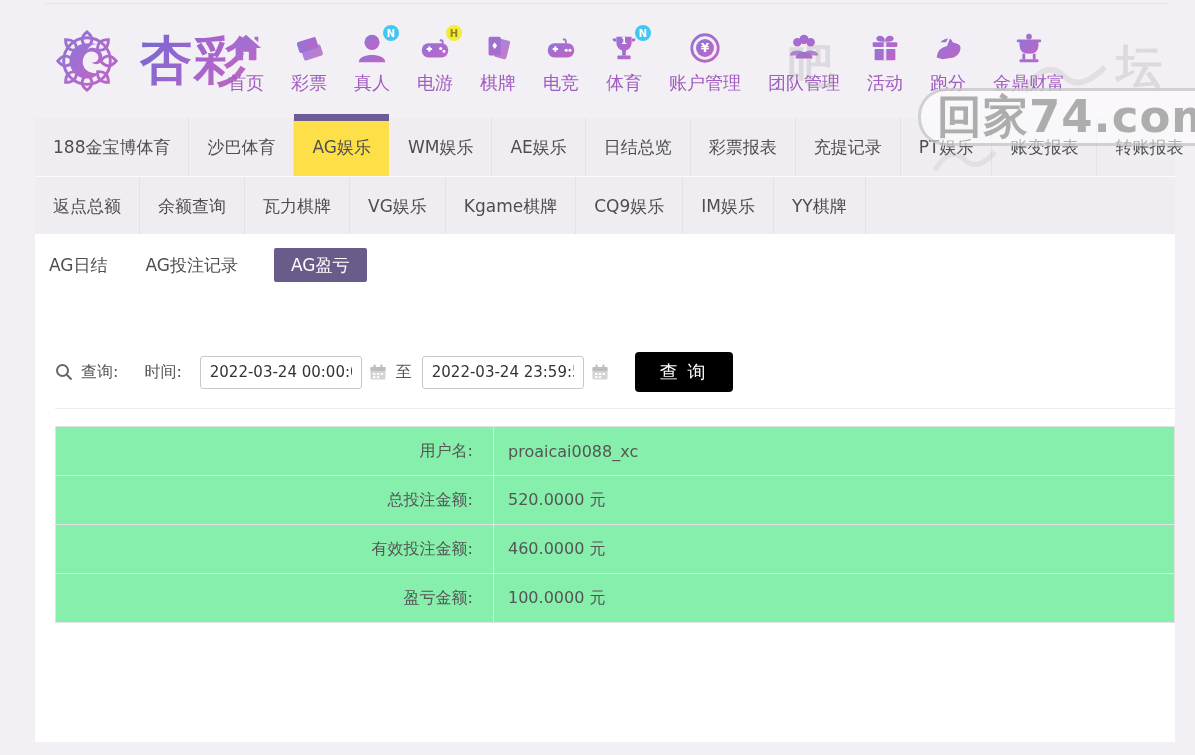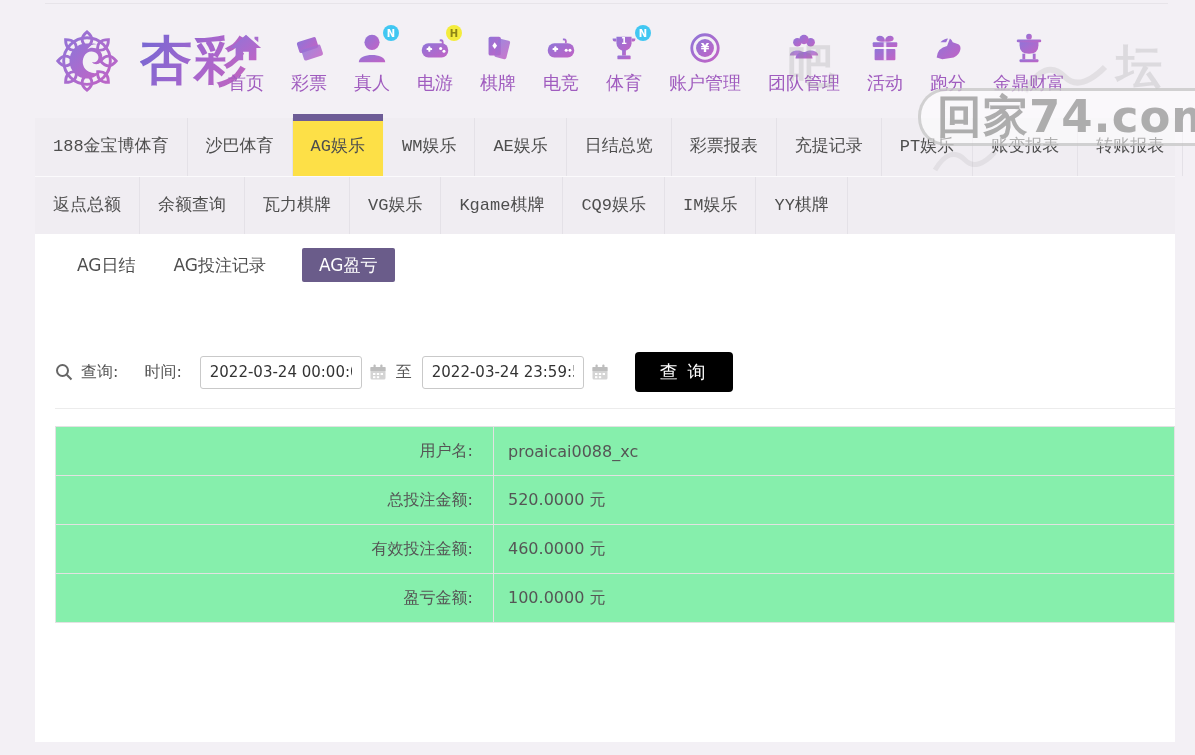--- a/index.html
+++ b/index.html
@@ -40,33 +40,33 @@
     background:rgba(255,255,255,.55); pointer-events:none;
     display:flex; align-items:center; padding-left:16px;
     font-size:45px; font-weight:bold; letter-spacing:1px; color:rgba(160,160,160,.85);
   }
   .wm-frag { position:absolute; z-index:8; pointer-events:none; color:rgba(140,140,140,.22); font-size:46px; font-weight:bold; }
   .wm-frag.f0 { top:36px; left:788px; }
   .wm-frag.f1 { top:36px; left:1116px; }
   .wm-swirl { position:absolute; z-index:8; pointer-events:none; }
 
   
-  .tabbar { position:absolute; top:118px; left:35px; width:1140px; background:#f0edf2;font-family:Liberation Mono, monospace; }
+  .tabbar { position:absolute; top:118px; left:35px; width:1140px; background:#f0edf2; }
   .tabrow { display:flex; height:58px; }
   .tabrow.second { border-top:1px solid #fbfafc; }
   .tab {
     padding:0 18px; line-height:58px; font-size:17px; color:#4e4e4e;
     border-right:1px solid #e4e1e7; position:relative; cursor:pointer; white-space:nowrap;
   }
   .tab.active { background:#fde047; border-right-color:#eee; }
   .tab.active::before { content:""; position:absolute; top:-4px; left:0; right:0; height:7px; background:#6d5c96; }
 
   
   .panel { position:absolute; top:234px; left:35px; width:1140px; height:508px; background:#fff; }
-  .subtabs { display:flex; align-items:flex-start; gap:34px; padding:14px 0 0 12px;margin-left:28px; }
+  .subtabs { display:flex; align-items:flex-start; gap:34px; padding:14px 0 0 12px; }
   .subtab { font-size:17px; color:#4e4e4e; line-height:34px; padding:0 2px; cursor:pointer; }
   .subtab.active { background:#6a5c8a; color:#fff; padding:0 17px; border-radius:2px; }
 
   .searchrow {
     margin:70px 0 0 20px; width:1120px; display:flex; align-items:center;
     padding-bottom:16px; border-bottom:1px solid #ececec;
   }
   .searchrow .lab { font-size:16px; color:#555; }
   .q-icon { margin-right:8px; display:flex; }
   .t-lab { margin-left:26px; }

